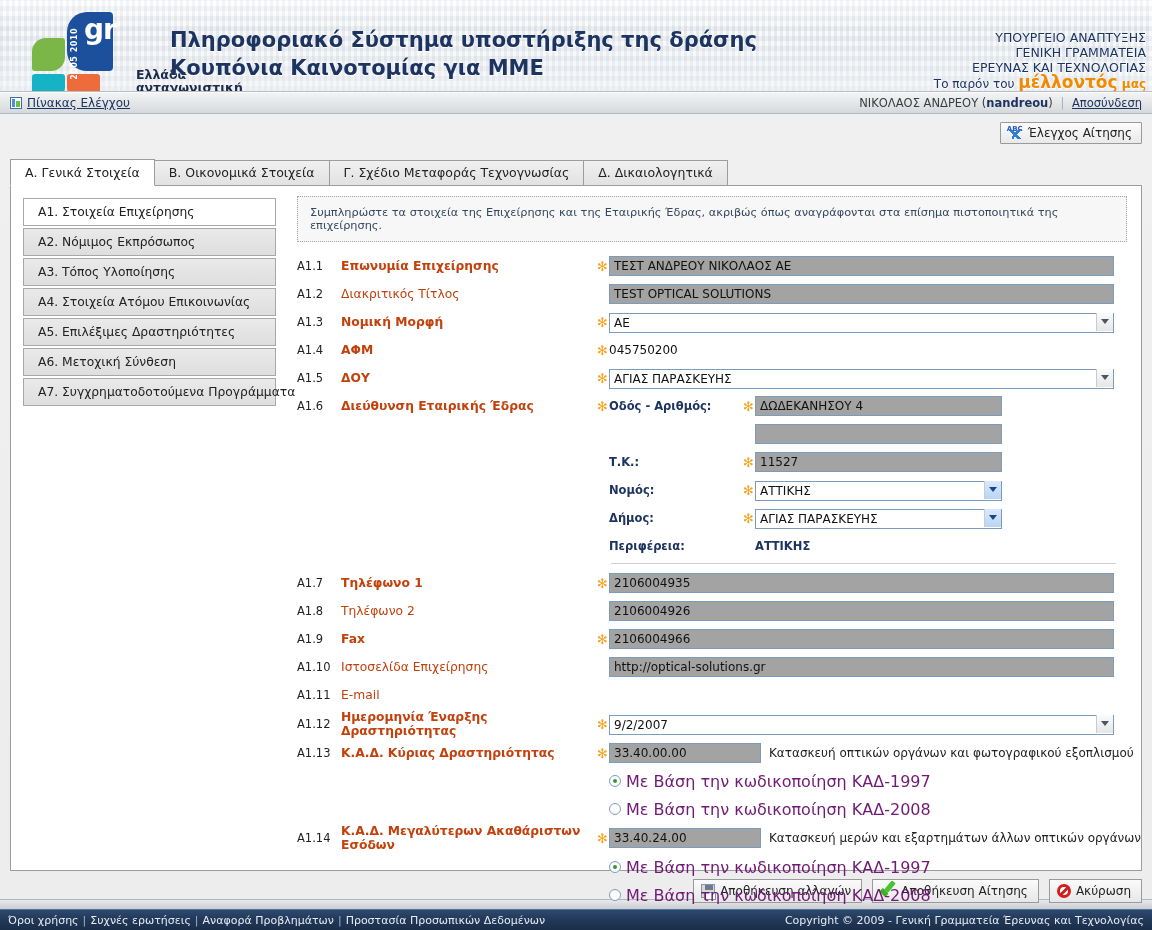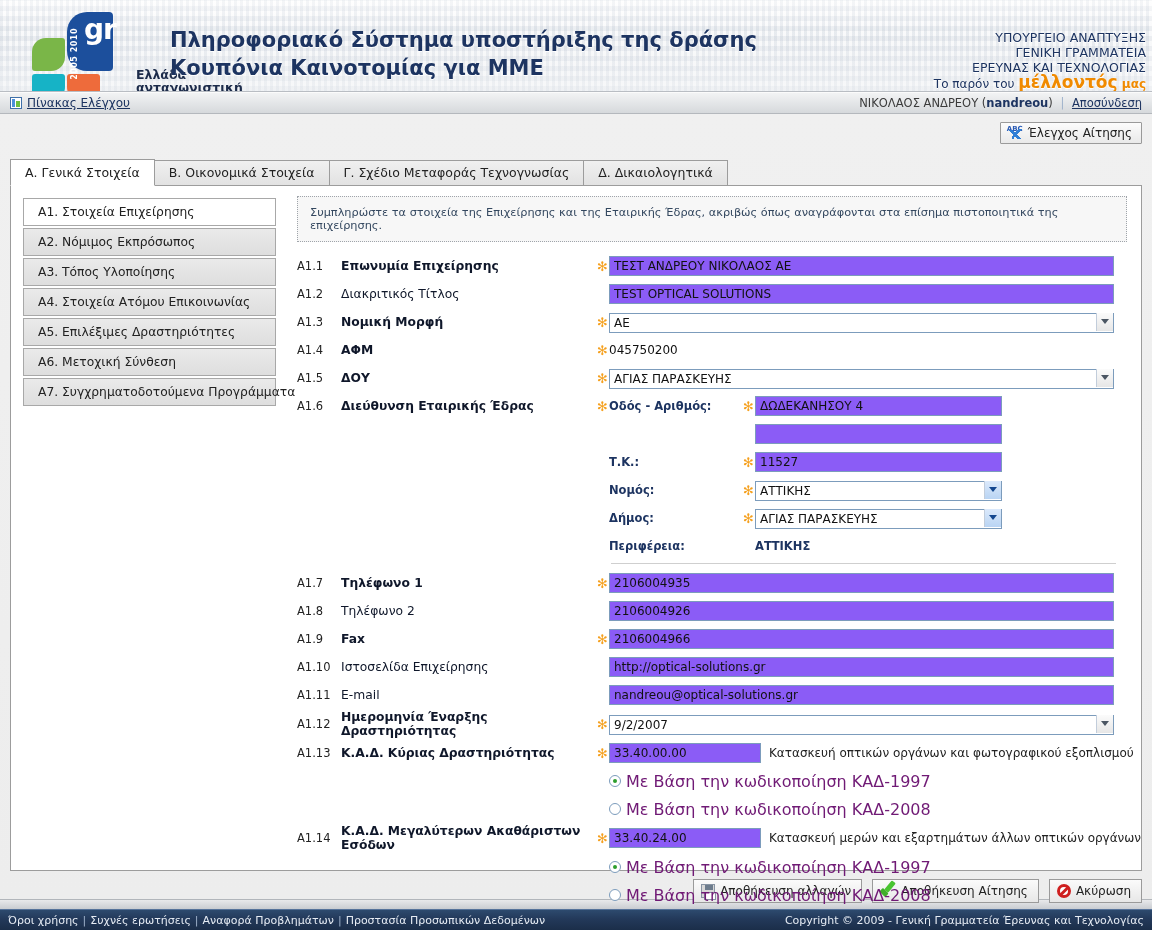--- a/index.html
+++ b/index.html
@@ -192,28 +192,28 @@
   }
   .notice {
     border: 1px dotted #9fa4aa;
     background: #f7f7f7;
     padding: 9px 12px;
     font-size: 11.3px; color:#33475f;
     margin-bottom: 11px;
   }
   .row { display:flex; align-items:center; min-height: 26px; margin-bottom: 2px; }
   .f-code { width: 44px; font-size: 11.5px; color:#222; flex: 0 0 44px; }
-  .f-label { width: 255px; font-size: 12.3px; color:#0f172a; flex: 0 0 255px; }
+  .f-label { width: 255px; font-size: 12.3px; color:#c2410c; flex: 0 0 255px; }
   .f-label.bold { font-weight: bold; }
   .star { color:#f5a01e; font-size: 13px; width: 13px; flex: 0 0 13px; text-align:center; line-height: 1; }
   .star.blank { visibility: hidden; }
   .inp {
     height: 20px;
     border: 1px solid #7c9cbc;
-    background: #8b5cf6;
+    background: #a3a3a3;
     font-family: "DejaVu Sans", "Liberation Sans", sans-serif;
     font-size: 12px; color:#111;
     padding: 1px 4px;
     outline: none;
   }
   .inp.w-full { width: 505px; }
   .inp.w-addr { width: 247px; }
   .inp.w-kad  { width: 152px; }
   .sel-wrap { position:relative; display:inline-block; }
   .sel {
@@ -541,21 +541,20 @@
           <span class="f-code">Α1.10</span>
           <span class="f-label">Ιστοσελίδα Επιχείρησης</span>
           <span class="star blank">✻</span>
           <input class="inp w-full" value="http://optical-solutions.gr" style="">
         </div>
 
         <div class="row">
           <span class="f-code">Α1.11</span>
           <span class="f-label">E-mail</span>
           <span class="star blank">✻</span>
-          <input class="inp w-full" value="nandreou@optical-solutions.gr" style="">
         </div>
 
         <div class="row">
           <span class="f-code">Α1.12</span>
           <span class="f-label bold">Ημερομηνία Έναρξης Δραστηριότητας</span>
           <span class="star">✻</span>
           <span class="sel-wrap">
             <input class="sel w-full" value="9/2/2007" style="">
             <span class="arrow-box">
                 <span class="chev"></span>

